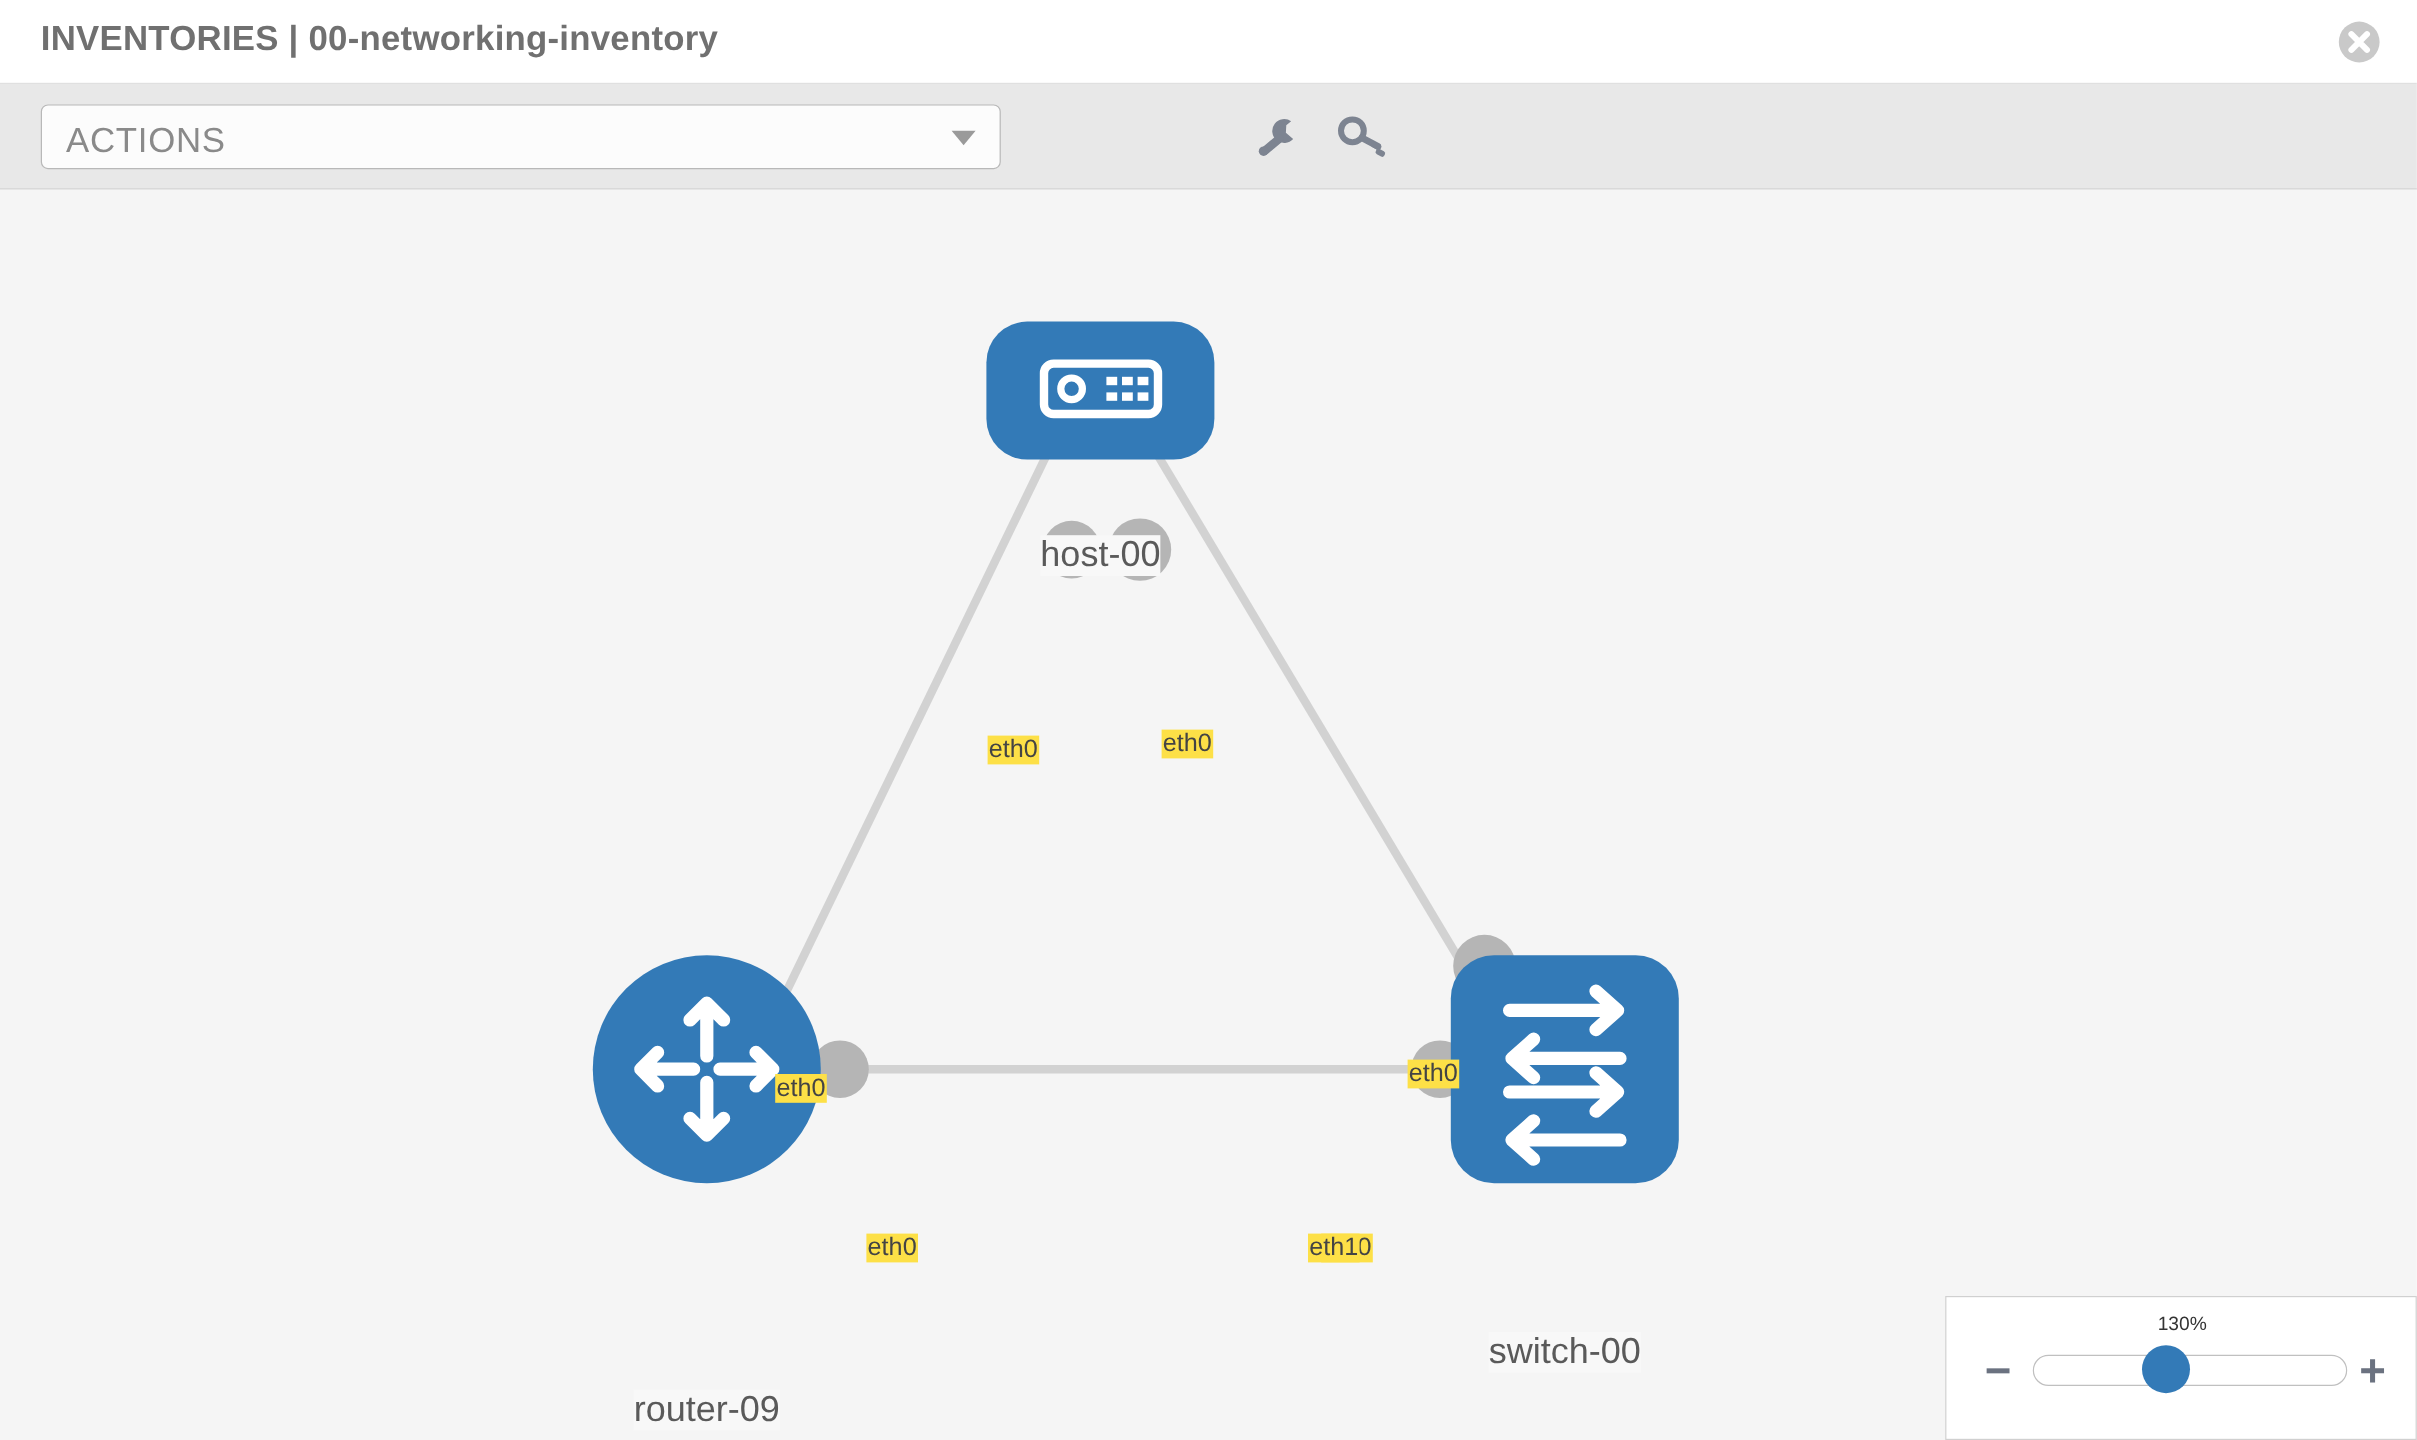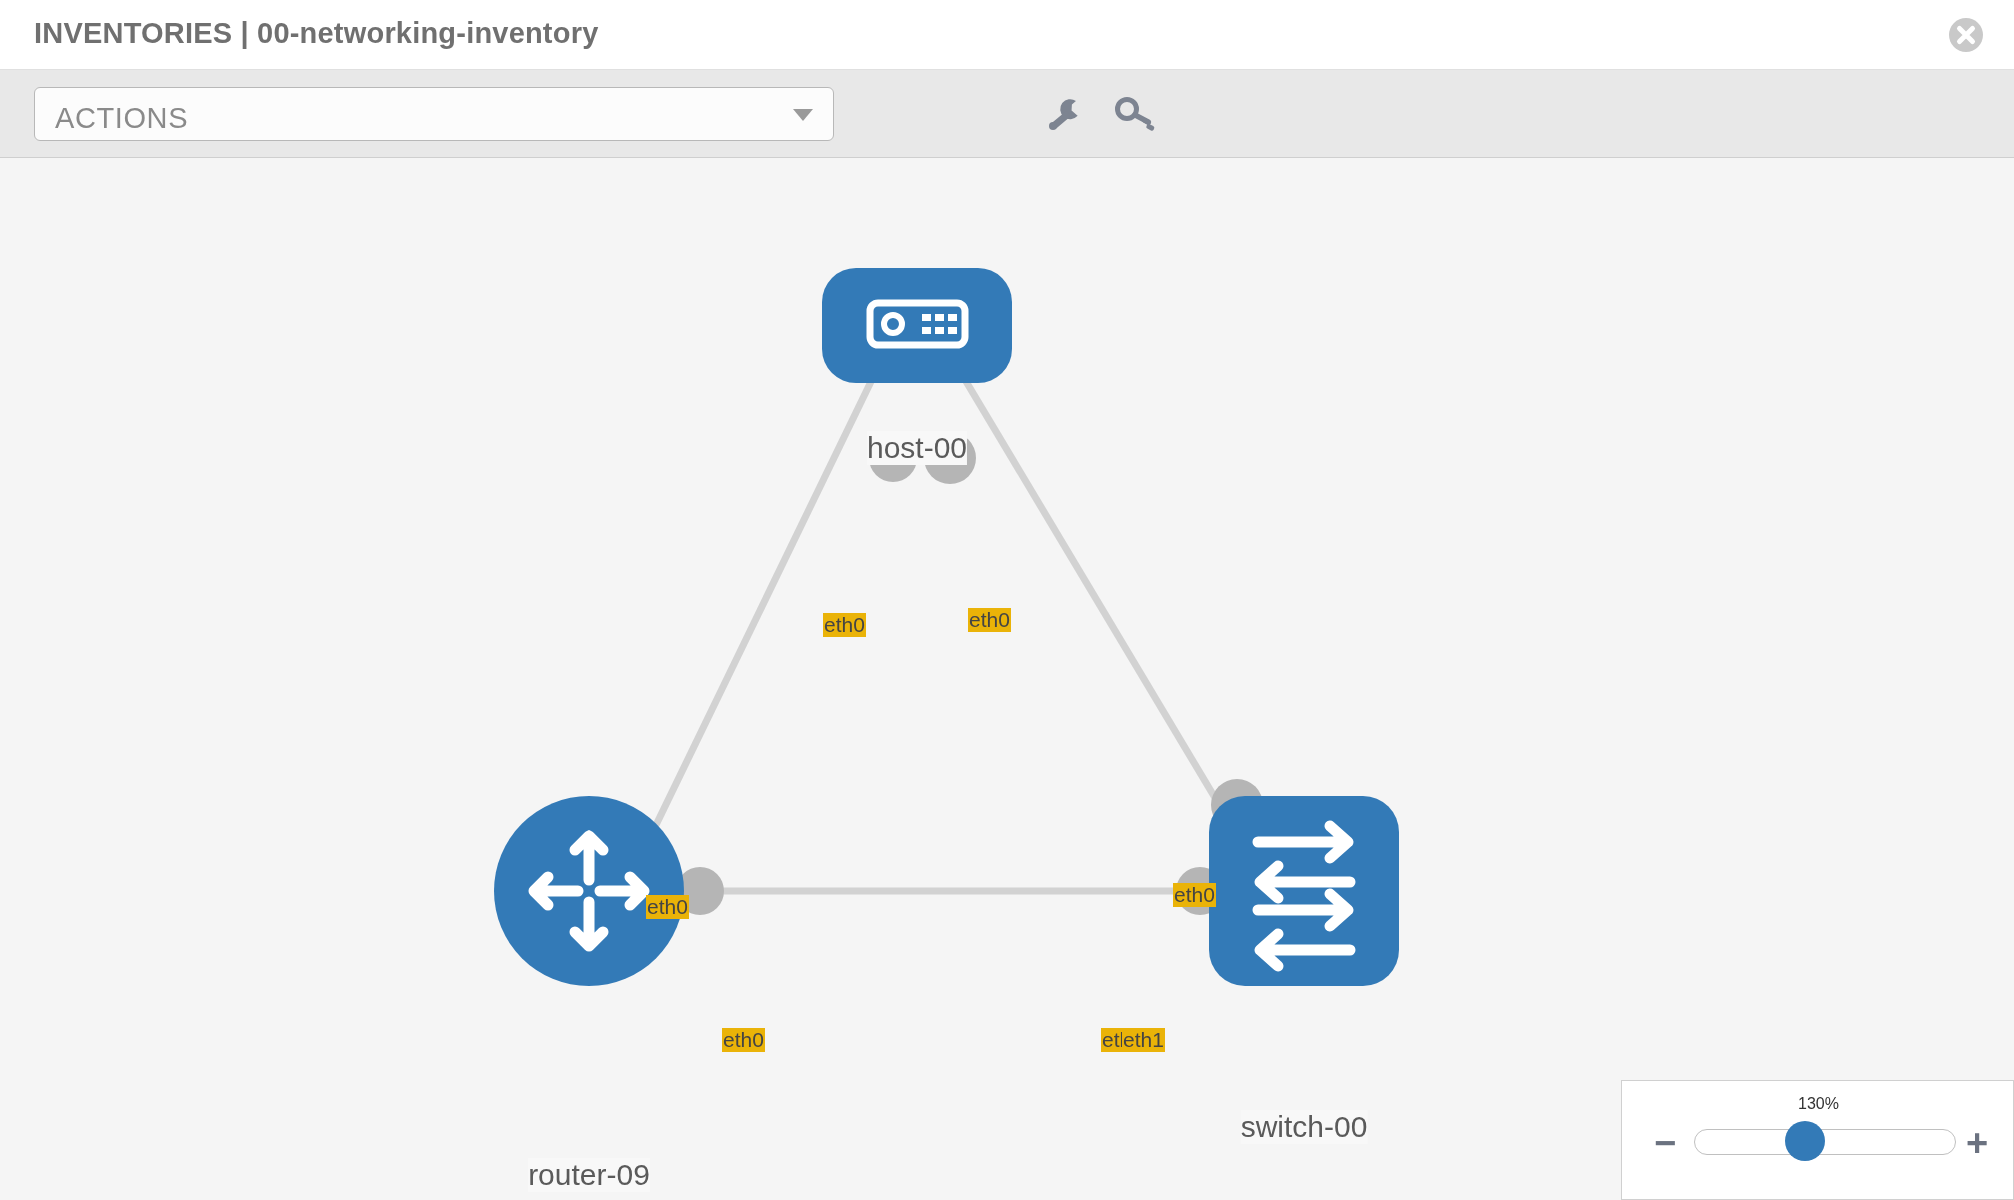--- a/index.html
+++ b/index.html
@@ -114,21 +114,21 @@
     font-size: 30px;
     color: #5a5a5a;
     background: #f8f8f8;
     white-space: nowrap;
     transform: translateX(-50%);
   }
   .iface-label {
     position: absolute;
     font-size: 21px;
     color: #444444;
-    background: #eab308;
+    background: #fde047;
     white-space: nowrap;
     padding: 0 1px;
   }
 
   
   .zoom-panel {
     position: absolute;
     left: 1621px; top: 1080px;
     width: 393px; height: 120px;
     background: #ffffff;
@@ -256,31 +256,31 @@
       <rect x="1209" y="638" width="190" height="190" rx="36" fill="#337ab7"></rect>
       <g stroke="#ffffff" stroke-width="11" stroke-linecap="round" stroke-linejoin="round" fill="none">
         <path d="M1258 684 L1346 684 M1330 668 L1348 684 L1330 700"></path>
         <path d="M1350 724 L1262 724 M1278 708 L1260 724 L1278 740"></path>
         <path d="M1258 752 L1346 752 M1330 736 L1348 752 L1330 768"></path>
         <path d="M1350 792 L1262 792 M1278 776 L1260 792 L1278 808"></path>
       </g>
     </g>
   </svg>
 
-  <div class="node-label" style="left:917px; top:273px;">host-00</div>
+  <div class="node-label" style="left:917px; top:288px;">host-00</div>
   <div class="node-label" style="left:589px; top:1000px;">router-09</div>
   <div class="node-label" style="left:1304px; top:952px;">switch-00</div>
 
   <div class="iface-label" style="left:823px; top:455px;">eth0</div>
   <div class="iface-label" style="left:968px; top:450px;">eth0</div>
   <div class="iface-label" style="left:646px; top:737px;">eth0</div>
   <div class="iface-label" style="left:1173px; top:725px;">eth0</div>
   <div class="iface-label" style="left:722px; top:870px;">eth0</div>
   <div class="iface-label" style="left:1101px; top:870px;">eth0</div>
-  <div class="iface-label" style="left:1122px; top:870px;text-align:center;">eth1</div>
+  <div class="iface-label" style="left:1090px; top:870px;text-align:center;">eth1</div>
 </div>
 
 <div class="zoom-panel">
   <div class="zoom-value">130%</div>
   <div class="zoom-minus">−</div>
   <div class="zoom-track"></div>
   <div class="zoom-thumb"></div>
   <div class="zoom-plus">+</div>
 </div>
 

